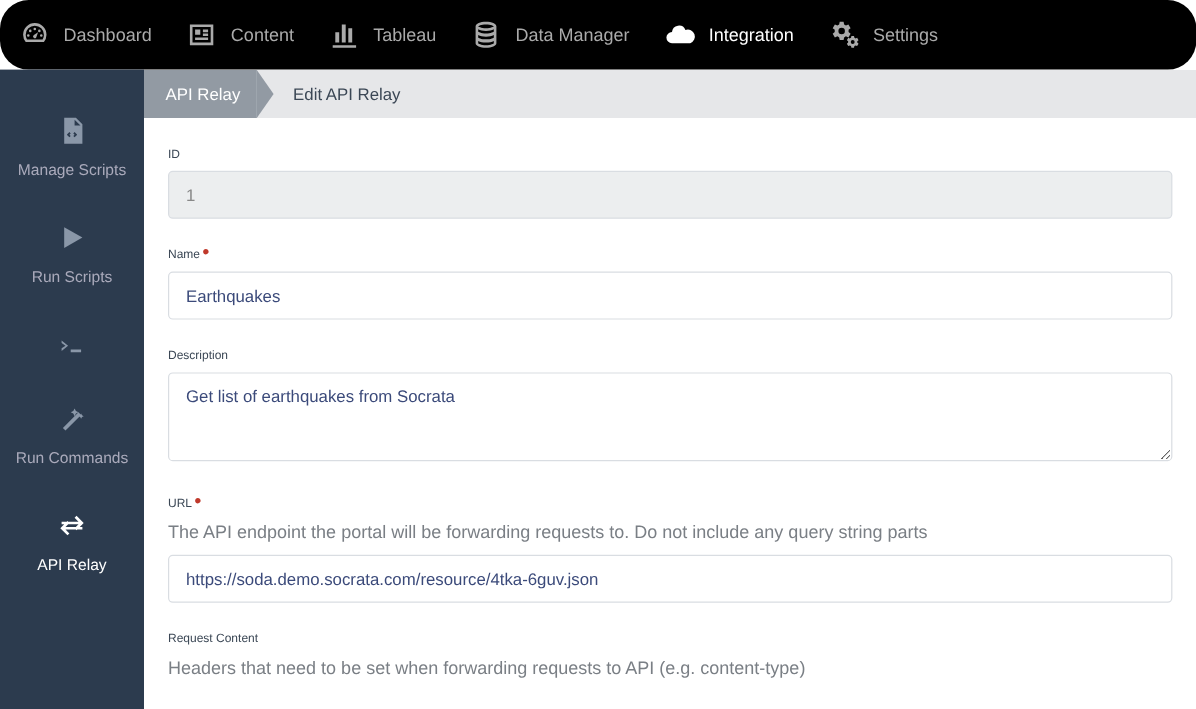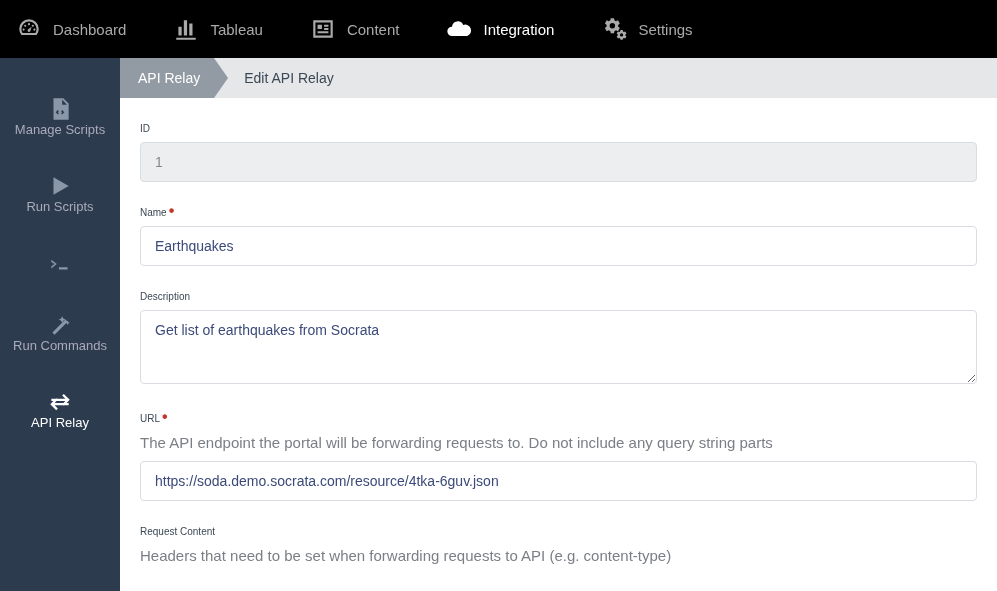--- a/index.html
+++ b/index.html
@@ -1,25 +1,25 @@
 <!DOCTYPE html>
 <html><head>
 <meta charset="utf-8">
 <style>
 * { margin: 0; padding: 0; box-sizing: border-box; }
 body { font-family: -apple-system, BlinkMacSystemFont, "Segoe UI", Helvetica, Arial, sans-serif; width: 997px; height: 591px; overflow: hidden; }
-.topbar { background: #000; height: 58px; display: flex; align-items: center; padding: 0 15px; gap: 46px; }
+.topbar { background: #000; height: 58px; display: flex; align-items: center; padding: 0 15px; gap: 28px; border-radius: 24px; }
 .topnav-item { display: flex; align-items: center; gap: 10px; color: #aaa; cursor: pointer; font-size: 15px; }
 .topnav-item.active { color: #fff; }
 .topnav-item .icon { width: 28px; height: 28px; display: flex; align-items: center; justify-content: center; }
 .topnav-item.active .icon svg { fill: #fff; }
 .topnav-item .icon svg { fill: #aaa; }
 .lower { display: flex; height: calc(100% - 58px); }
 .sidebar { background: #2c3b4e; width: 120px; display: flex; flex-direction: column; align-items: center; padding-top: 20px; }
-.sidebar-item { display: flex; flex-direction: column; align-items: center; gap: 0; color: #aab; cursor: pointer; text-align: center; font-size: 13px; padding: 18px 5px; width: 100%; }
+.sidebar-item { display: flex; flex-direction: column; align-items: center; gap: 12px; color: #aab; cursor: pointer; text-align: center; font-size: 13px; padding: 18px 5px; width: 100%; }
 .sidebar-item.active { color: #fff; }
 .sidebar-item .icon { width: 32px; height: 26px; display: flex; align-items: center; justify-content: center; }
 .sidebar-item .icon svg { fill: #8a97a8; }
 .sidebar-item.active .icon svg { fill: #fff; }
 .main { flex: 1; background: #fff; overflow: auto; }
 .breadcrumb { display: flex; align-items: center; height: 40px; background: #e6e7e9; }
 .breadcrumb-root { position: relative; background: #929aa3; color: #fff; font-size: 14px; height: 100%; display: flex; align-items: center; padding: 0 14px 0 18px; cursor: pointer; }
 .breadcrumb-root::after { content: ""; position: absolute; right: -14px; top: 0; width: 0; height: 0; border-top: 20px solid transparent; border-bottom: 20px solid transparent; border-left: 14px solid #929aa3; }
 .breadcrumb-current { color: #3b4755; font-size: 14px; padding-left: 30px; text-align: center; }
 .form { padding: 20px; }
@@ -39,32 +39,40 @@
     <span class="icon">
         <svg viewBox="0 0 24 24" width="26" height="26">
           <path d="M12 3a9 9 0 0 0-9 9 9 9 0 0 0 2 5.6h14A9 9 0 0 0 21 12a9 9 0 0 0-9-9zm0 2a7 7 0 0 1 7 7c0 1.3-.4 2.5-1 3.6H6a7 7 0 0 1-1-3.6 7 7 0 0 1 7-7zm-5 6.5a1 1 0 1 0 0 2 1 1 0 0 0 0-2zm10 0a1 1 0 1 0 0 2 1 1 0 0 0 0-2zM8.5 8a1 1 0 1 0 0 2 1 1 0 0 0 0-2zm7 0a1 1 0 1 0 0 2 1 1 0 0 0 0-2zM12 6.5a1 1 0 1 0 0 2 1 1 0 0 0 0-2zm2.5 3.5-3.2 2.2a1.3 1.3 0 1 0 1.8 1.8z"></path>
         </svg>
       </span>
     <span>Dashboard</span>
   </div>
   <div class="topnav-item">
     <span class="icon">
         <svg viewBox="0 0 24 24" width="26" height="26">
+          <path d="M3 4h18v16H3zm2 2v12h14V6zm2 2h4v4H7zm6 0h4v2h-4zm0 3h4v2h-4zm-6 3h10v2H7z"></path>
+        </svg>
+      </span>
+    <span>Content</span>
+  </div>
+  <div class="topnav-item">
+    <span class="icon">
+        <svg viewBox="0 0 24 24" width="26" height="26">
           <path d="M3 20h18v2H3zM5 10h3v8H5zm5-6h3v14h-3zm5 3h3v11h-3z"></path>
         </svg>
       </span>
     <span>Tableau</span>
   </div>
   <div class="topnav-item">
     <span class="icon">
         <svg viewBox="0 0 24 24" width="26" height="26">
-          <path d="M3 4h18v16H3zm2 2v12h14V6zm2 2h4v4H7zm6 0h4v2h-4zm0 3h4v2h-4zm-6 3h10v2H7z"></path>
+          <path d="M12 2c-4.4 0-8 1.6-8 3.5v13C4 20.4 7.6 22 12 22s8-1.6 8-3.5v-13C20 3.6 16.4 2 12 2zm0 2c3.9 0 6 1.2 6 1.5S15.9 7 12 7 6 5.8 6 5.5 8.1 4 12 4zm6 5.5c0 .3-2.1 1.5-6 1.5s-6-1.2-6-1.5V7.7C7.5 8.5 9.6 9 12 9s4.5-.5 6-1.3zm0 4.5c0 .3-2.1 1.5-6 1.5s-6-1.2-6-1.5v-1.8c1.5.8 3.6 1.3 6 1.3s4.5-.5 6-1.3zm0 4.5c0 .3-2.1 1.5-6 1.5s-6-1.2-6-1.5v-1.8c1.5.8 3.6 1.3 6 1.3s4.5-.5 6-1.3z"></path>
         </svg>
       </span>
-    <span>Content</span>
+    <span>Data Manager</span>
   </div>
   <div class="topnav-item active">
     <span class="icon">
         <svg viewBox="0 0 24 24" width="30" height="30">
           <path d="M19 18H6a4 4 0 0 1 0-8 5 5 0 0 1 9.6-1.5A4.5 4.5 0 0 1 19 18z"></path>
         </svg>
       </span>
     <span>Integration</span>
   </div>
   <div class="topnav-item">

